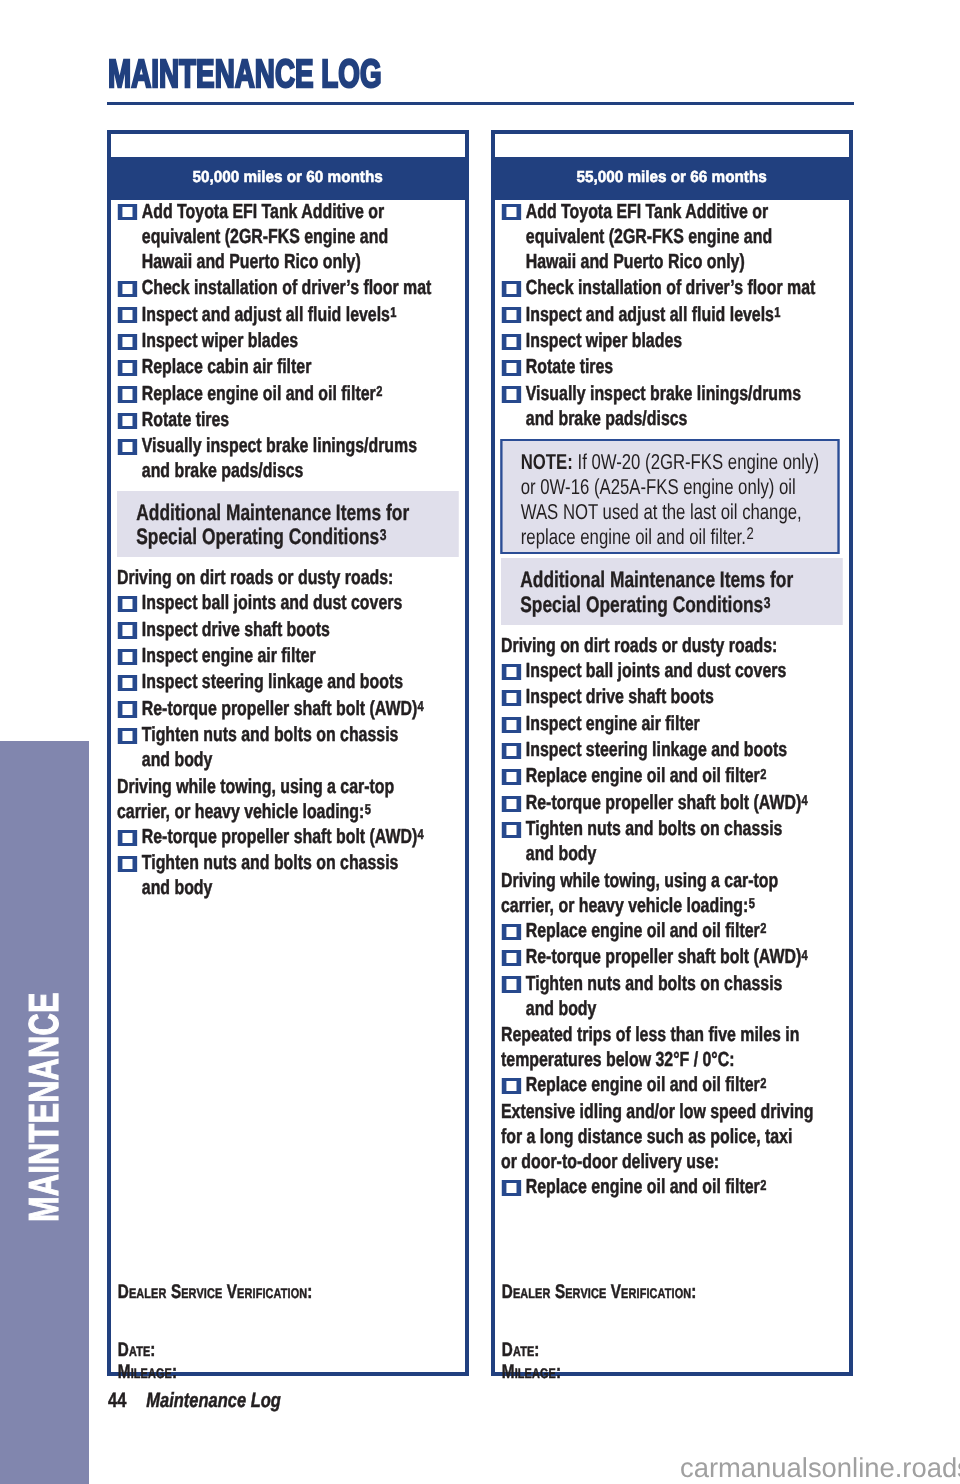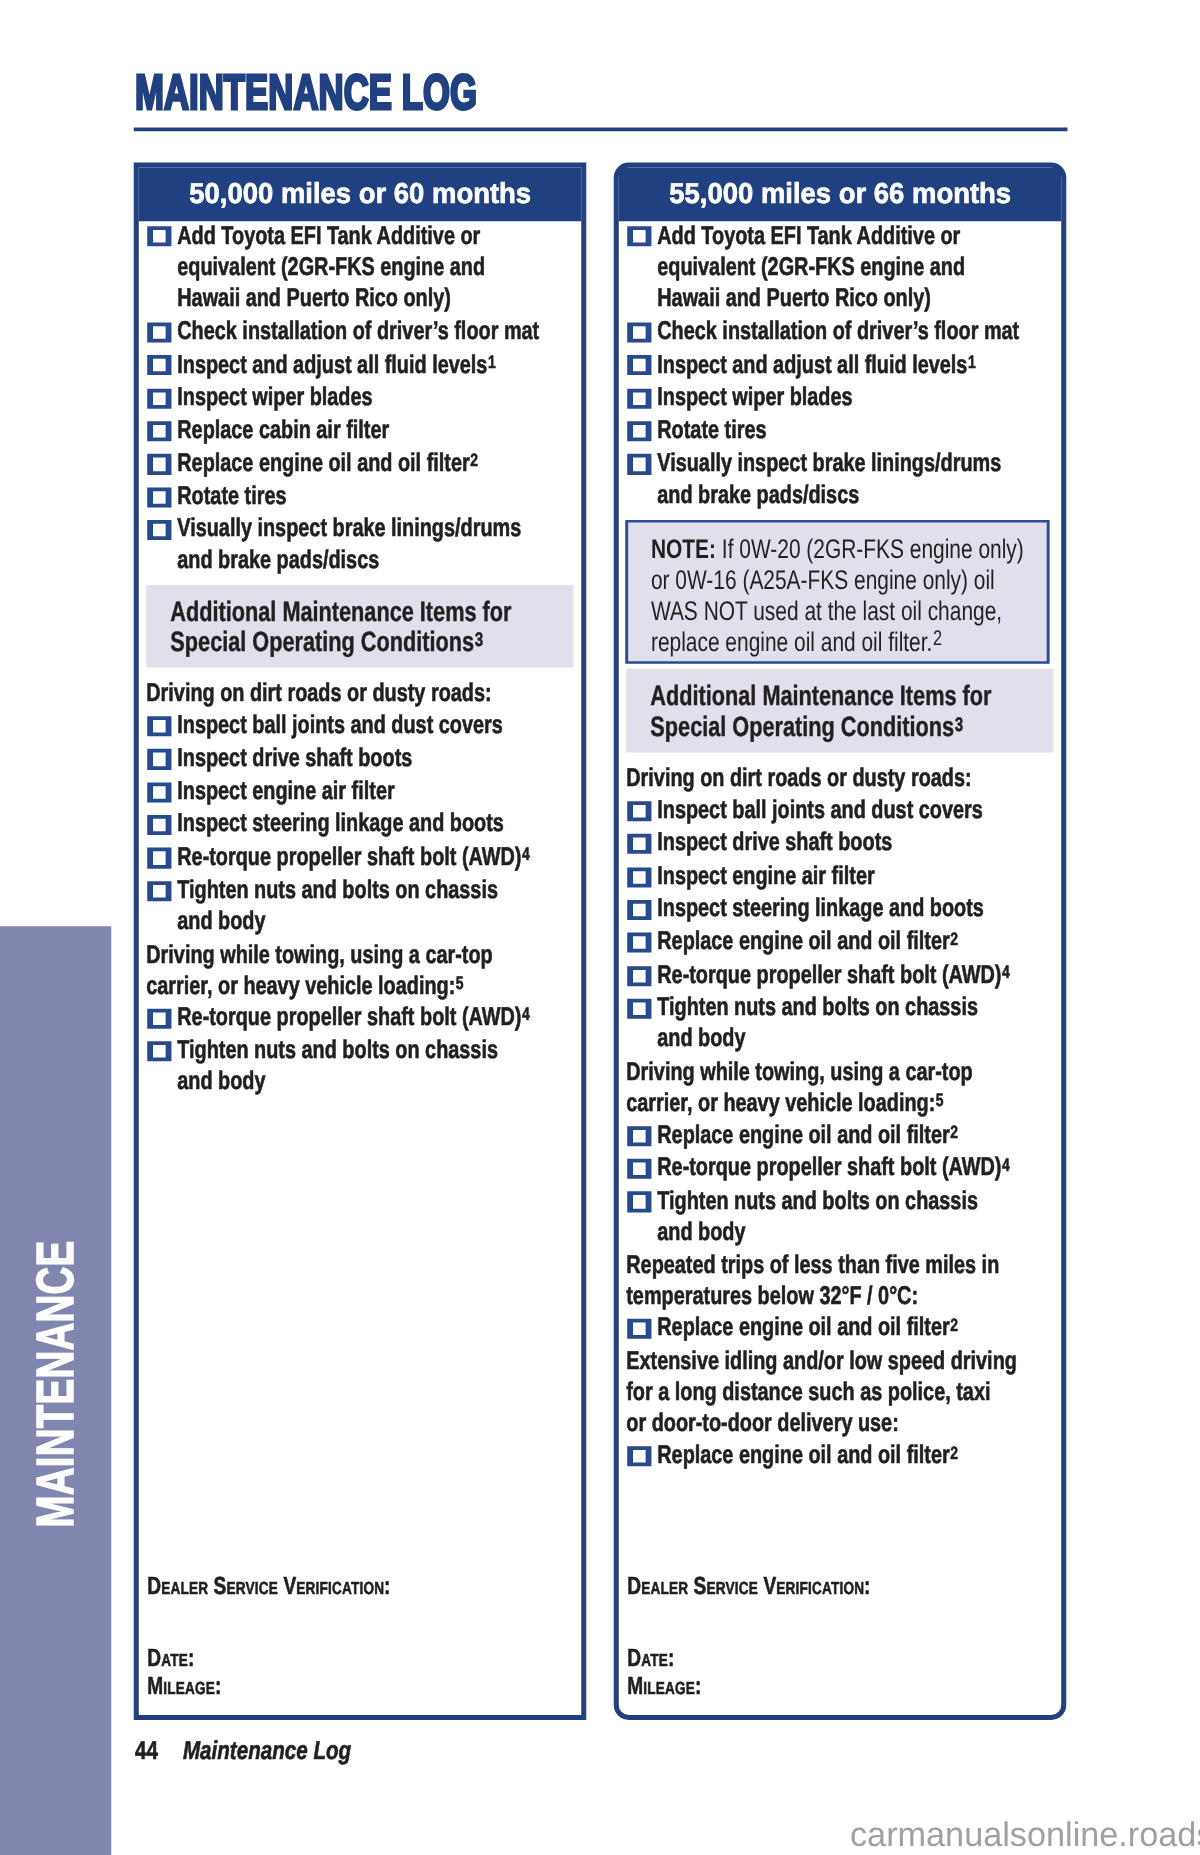--- a/index.html
+++ b/index.html
@@ -22,23 +22,23 @@
   .title{position:absolute;left:107.8px;top:54.6px;margin:0;color:#21407f;
       font-size:39.4px;font-weight:bold;line-height:39px;letter-spacing:0.05px;
       -webkit-text-stroke:2.4px #21407f;
       transform:scaleX(0.705);transform-origin:left top;white-space:nowrap;}
   .rule{position:absolute;left:107px;top:102px;width:747px;height:3px;background:#21407f;}
 
   
   .col{position:absolute;top:130px;width:362px;box-sizing:border-box;
        border:4px solid #21407f;background:#fff;}
   .col.left{left:107px;height:1246px;}
-  .col.right{left:491px;height:1246px;border-radius:12px;}
-  .colhead{background:#21407f;color:#ffffff;font-size:23px;font-weight:bold;
-      text-align:center;height:43px;line-height:41px;letter-spacing:0px;
+  .col.right{left:491px;height:1246px;}
+  .colhead{background:#21407f;color:#ffffff;font-size:16px;font-weight:bold;
+      text-align:center;height:43px;line-height:41px;letter-spacing:0px;margin-top:23px;
       -webkit-text-stroke:0.55px #ffffff;}
   .colhead span{display:inline-block;transform:scaleX(0.955);}
   .colbody{position:relative;height:1002px;}
   
   .squeeze{position:absolute;left:6.2px;top:-1.5px;width:412.6px;
       transform:scaleX(0.775);transform-origin:left top;}
 
   
   ul.items{list-style:none;margin:0;padding:0;}
   li.item{position:relative;padding-left:32px;font-size:20.5px;font-weight:bold;

